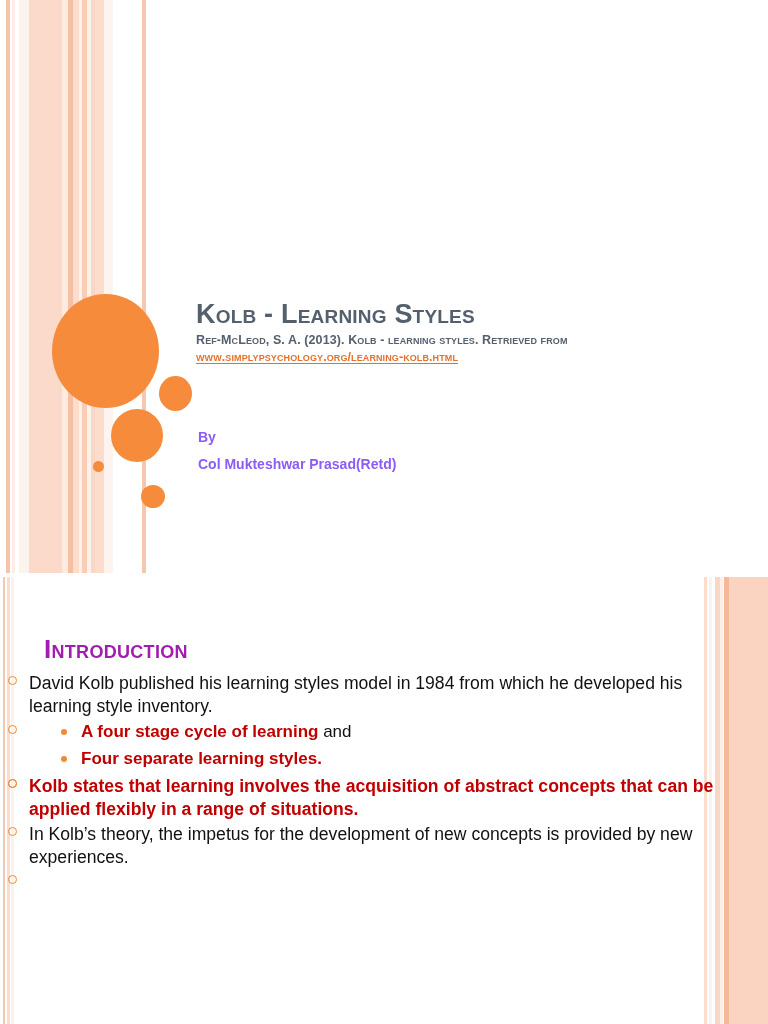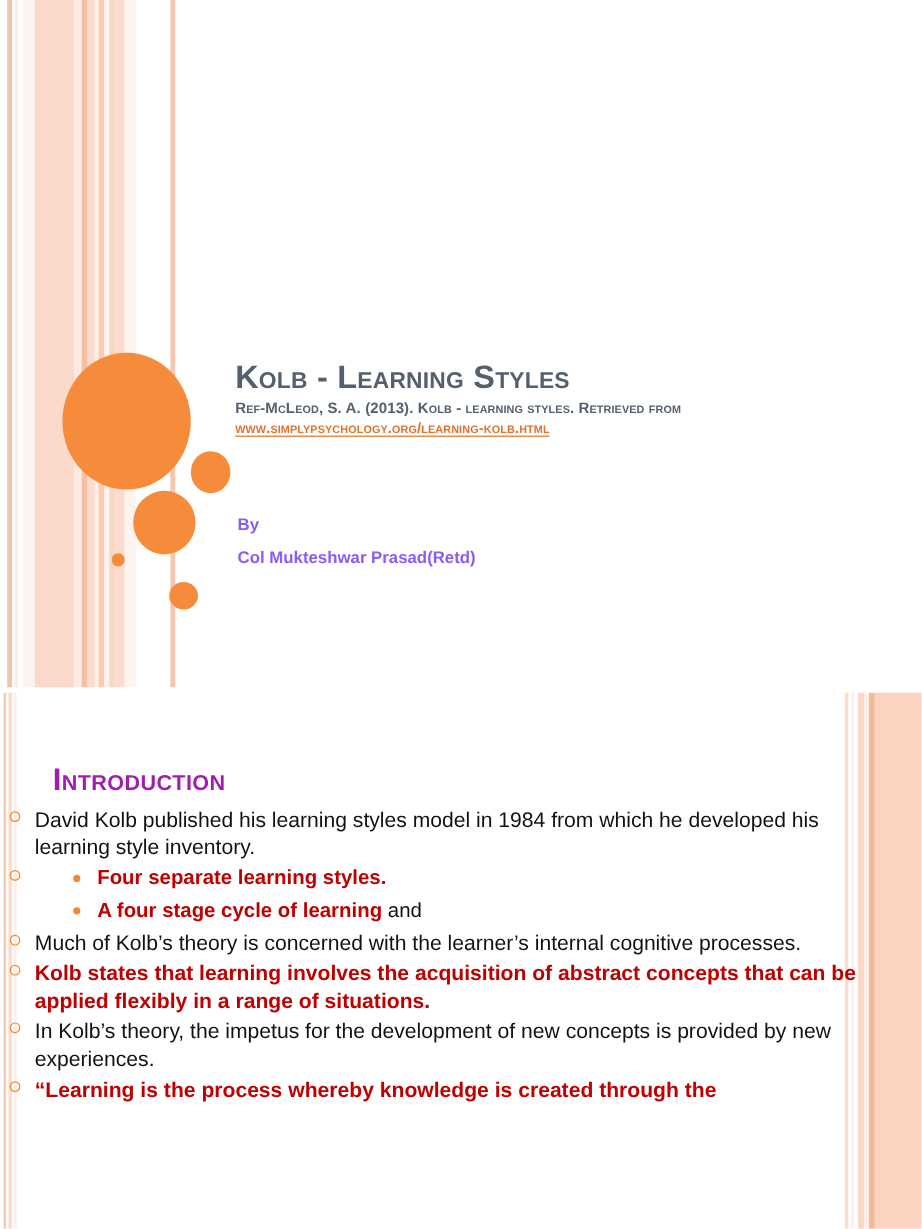--- a/index.html
+++ b/index.html
@@ -246,23 +246,23 @@
     </div>
 
   </section>
 
   <h2 class="s2-heading">Introduction</h2>
 
   <div class="s2-body">
     <ul class="lvl1" id="bullet-list">
         <li><span class="bullet-o"></span><span class="text">David Kolb published his learning styles model in 1984 from which he developed his learning style inventory.</span></li>
         <li><span class="bullet-o"></span><ul class="lvl2">
+            <li><span class="bullet-dot"></span><span class="em-red">A four stage cycle of learning</span><span> and</span></li>
             <li><span class="bullet-dot"></span><span class="em-red"> Four separate learning styles.</span></li>
-            <li><span class="bullet-dot"></span><span class="em-red">A four stage cycle of learning</span><span> and</span></li>
           </ul></li>
-        <li><span class="bullet-o"></span><span class="text"> Much of Kolb’s theory is concerned with the learner’s internal cognitive processes.</span></li>
+        <li><span class="bullet-o"></span></li>
         <li class="red"><span class="bullet-o"></span><span class="text">Kolb states that learning involves the acquisition of abstract concepts that can be applied flexibly in a range of situations.</span></li>
         <li><span class="bullet-o"></span><span class="text">In Kolb’s theory, the impetus for the development of new concepts is provided by new experiences.</span></li>
-        <li class="red"><span class="bullet-o"></span><span class="text">“Learning is the process whereby knowledge is created through the</span></li>
+        <li class="red"><span class="bullet-o"></span></li>
       </ul>
   </div>
 
 </div>
 
 </body></html>

